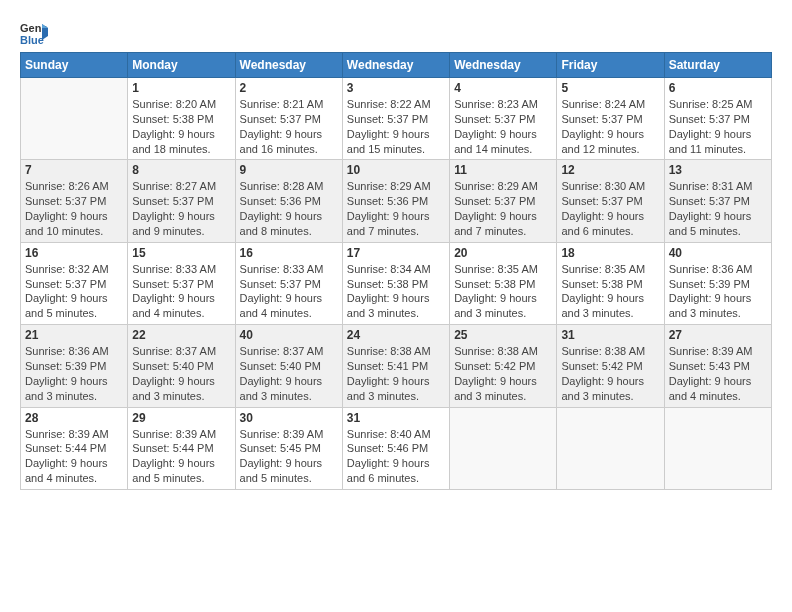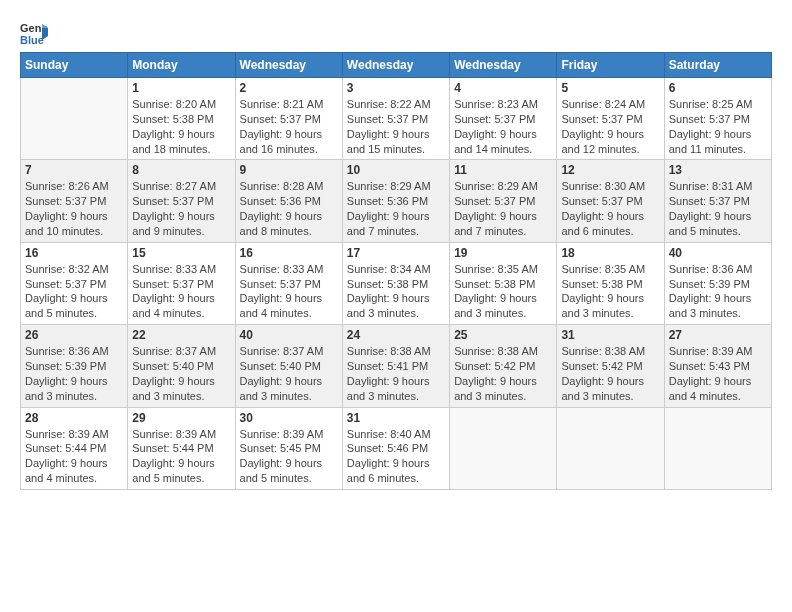--- a/index.html
+++ b/index.html
@@ -207,35 +207,35 @@
           </td>
           <td>
             <span class="day-number">16</span>
             <div class="day-info">Sunrise: 8:33 AM<br>Sunset: 5:37 PM<br>Daylight: 9 hours<br>and 4 minutes.</div>
           </td>
           <td>
             <span class="day-number">17</span>
             <div class="day-info">Sunrise: 8:34 AM<br>Sunset: 5:38 PM<br>Daylight: 9 hours<br>and 3 minutes.</div>
           </td>
           <td>
-            <span class="day-number">19</span>
+            <span class="day-number">20</span>
             <div class="day-info">Sunrise: 8:35 AM<br>Sunset: 5:38 PM<br>Daylight: 9 hours<br>and 3 minutes.</div>
           </td>
           <td>
             <span class="day-number">18</span>
             <div class="day-info">Sunrise: 8:35 AM<br>Sunset: 5:38 PM<br>Daylight: 9 hours<br>and 3 minutes.</div>
           </td>
           <td>
             <span class="day-number">40</span>
             <div class="day-info">Sunrise: 8:36 AM<br>Sunset: 5:39 PM<br>Daylight: 9 hours<br>and 3 minutes.</div>
           </td>
         </tr>
         <tr class="row-shaded">
           <td>
-            <span class="day-number">26</span>
+            <span class="day-number">21</span>
             <div class="day-info">Sunrise: 8:36 AM<br>Sunset: 5:39 PM<br>Daylight: 9 hours<br>and 3 minutes.</div>
           </td>
           <td>
             <span class="day-number">22</span>
             <div class="day-info">Sunrise: 8:37 AM<br>Sunset: 5:40 PM<br>Daylight: 9 hours<br>and 3 minutes.</div>
           </td>
           <td>
             <span class="day-number">40</span>
             <div class="day-info">Sunrise: 8:37 AM<br>Sunset: 5:40 PM<br>Daylight: 9 hours<br>and 3 minutes.</div>
           </td>

